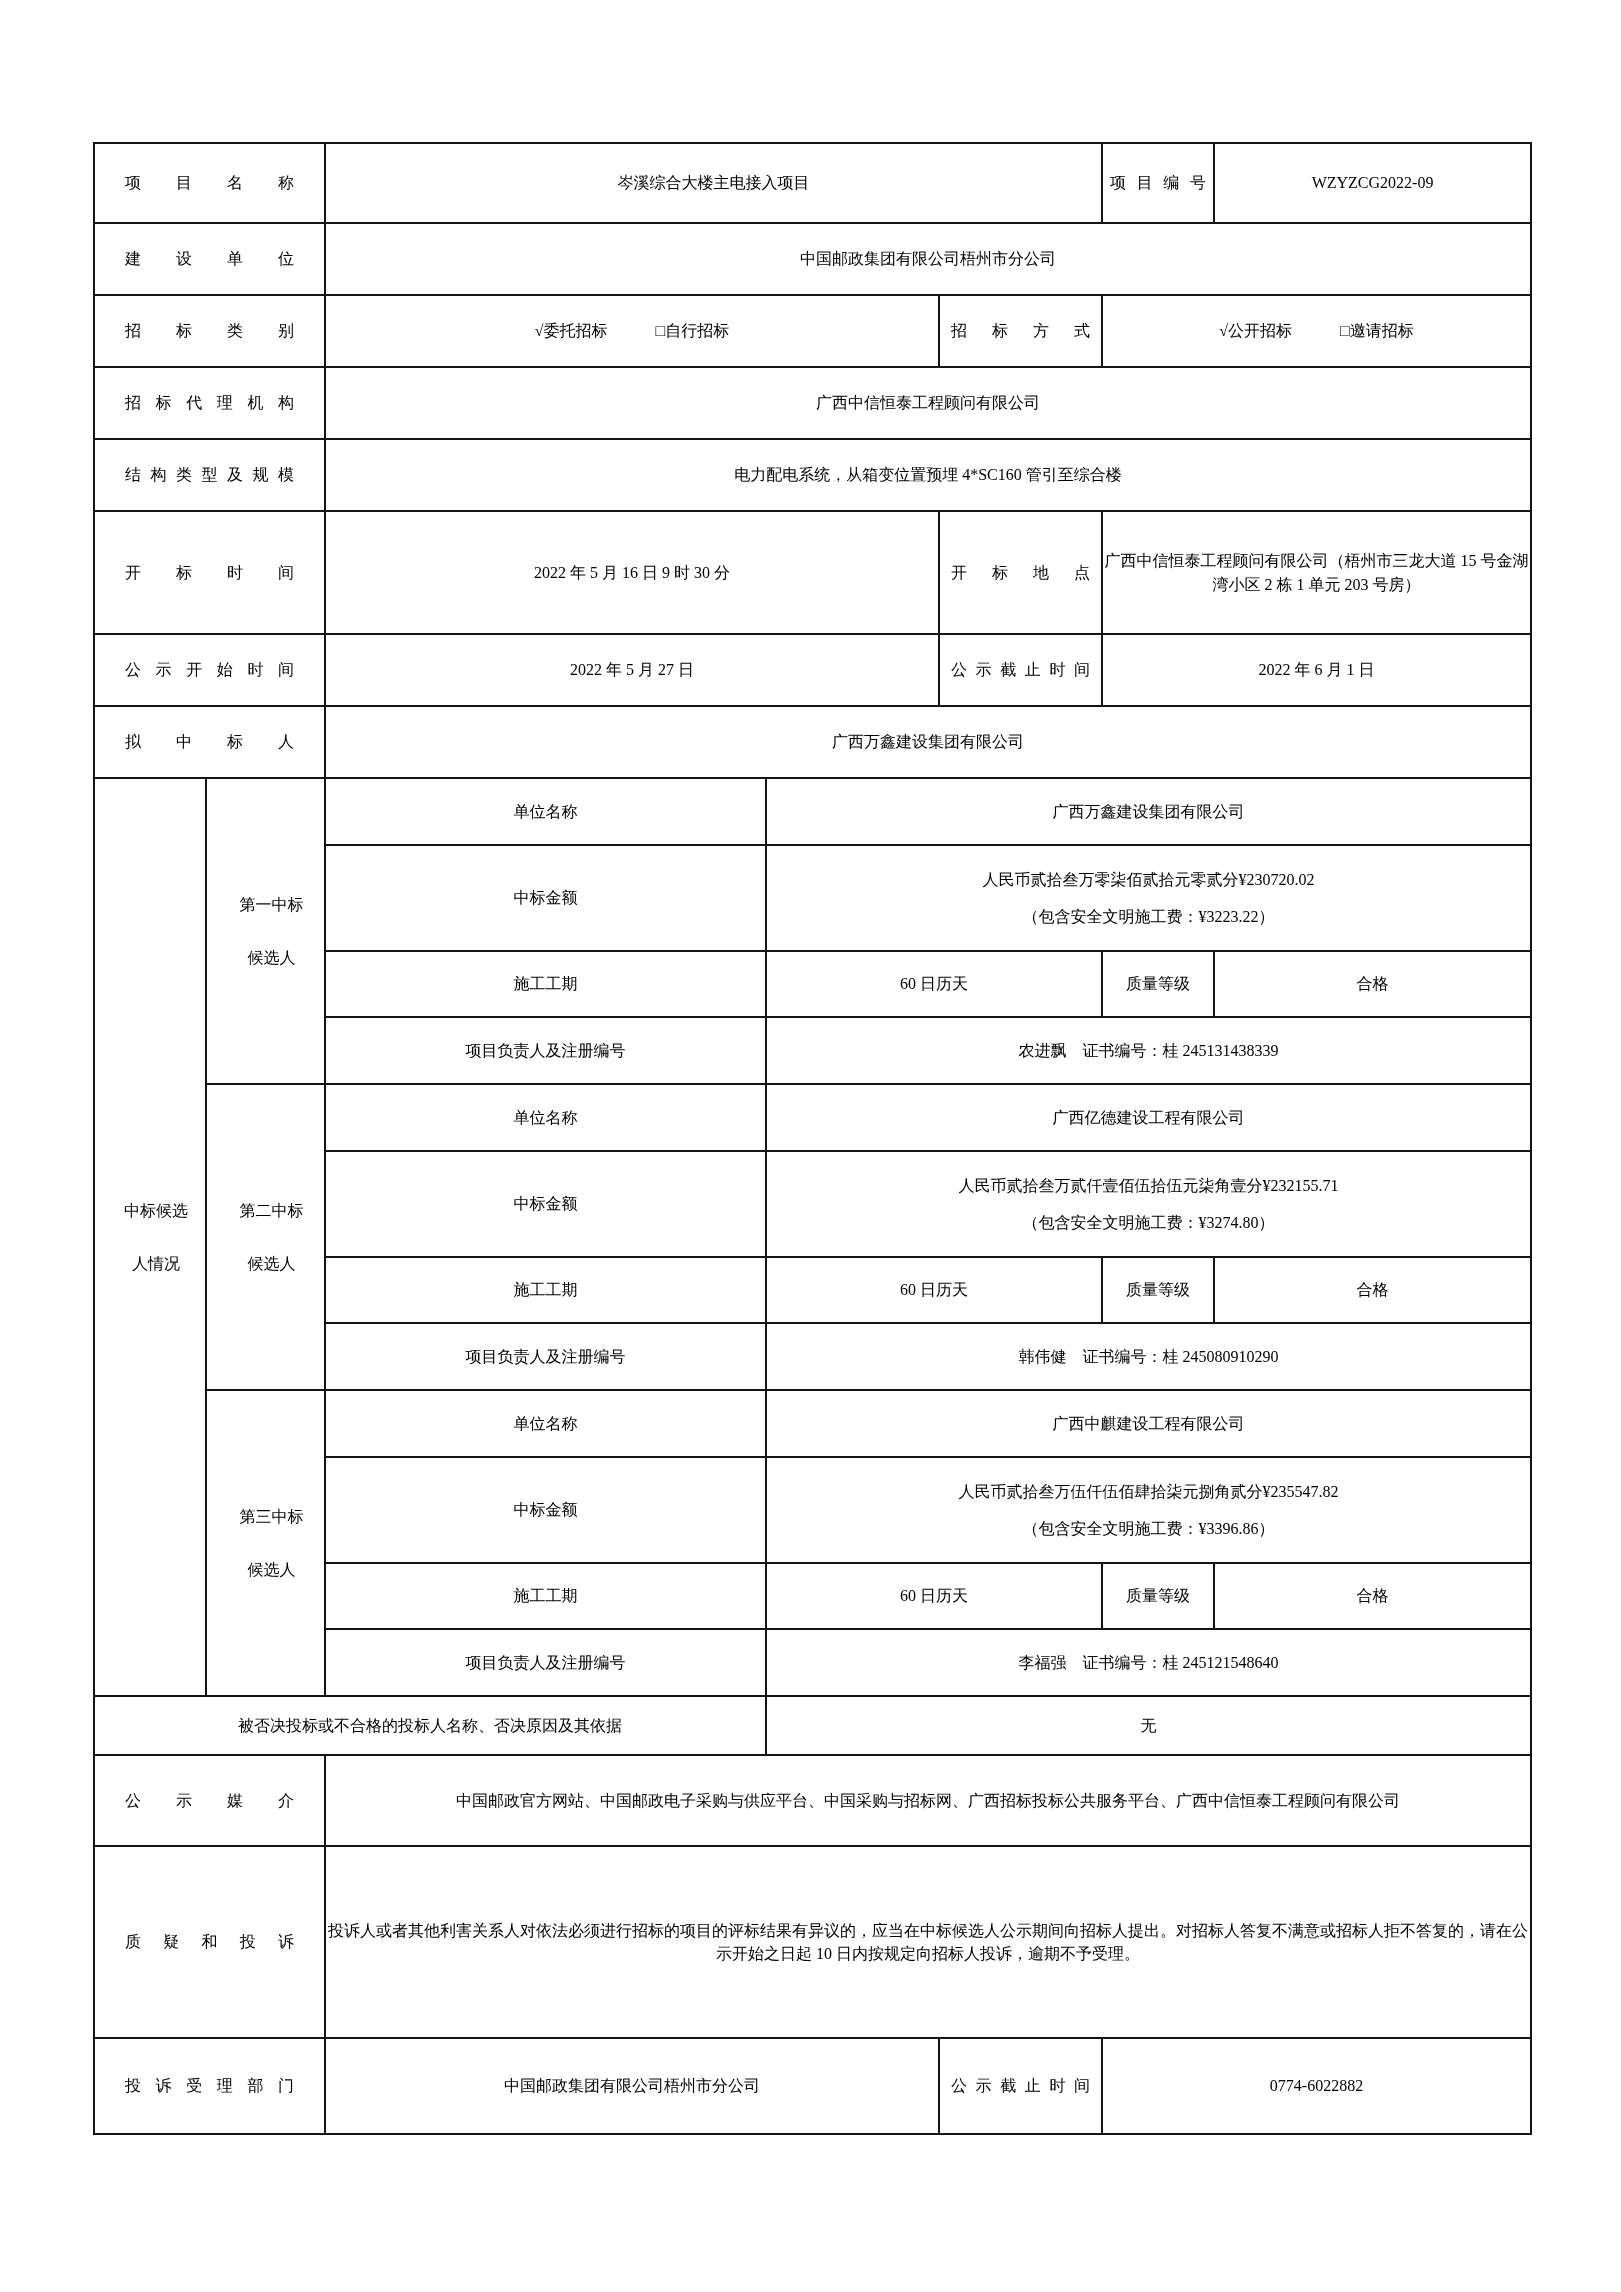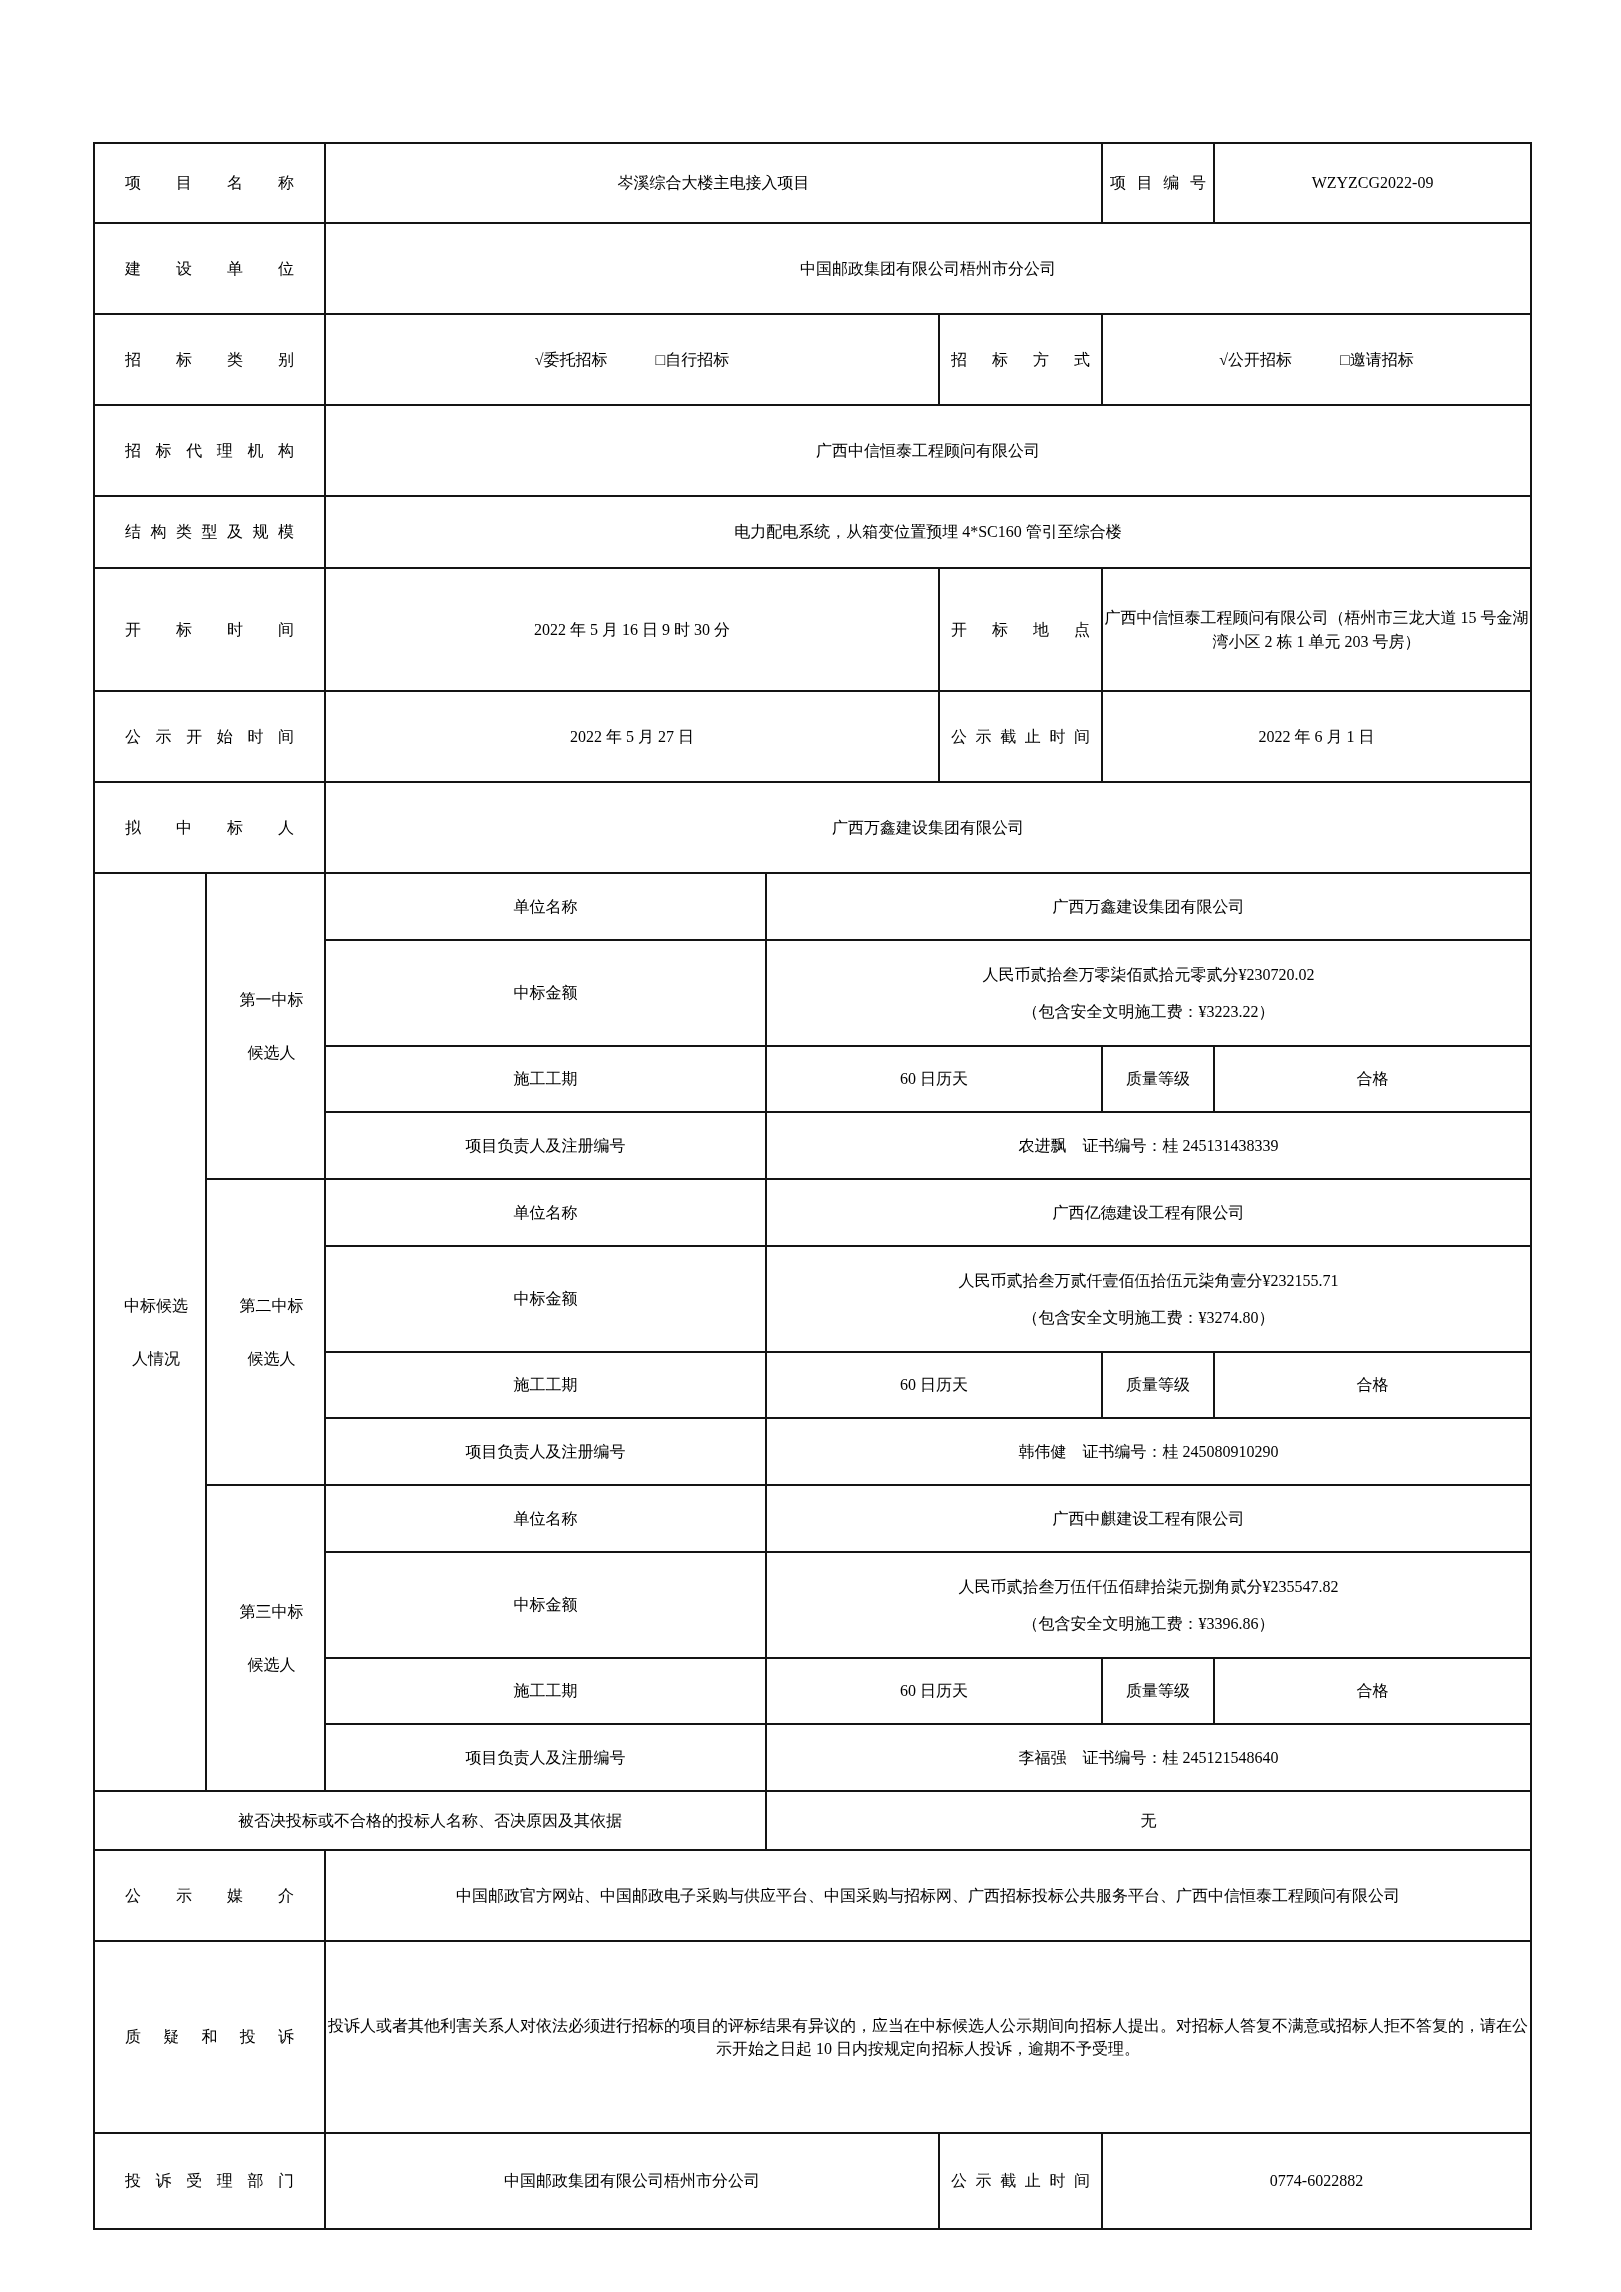--- a/index.html
+++ b/index.html
@@ -20,21 +20,21 @@
   table.doc td {
     border: 2px solid #141414;
     text-align: center;
     vertical-align: middle;
     padding: 0;
     overflow: hidden;
     line-height: 1.45;
   }
   
   tr.h82  { height: 80px; }
-  tr.h77  { height: 91px; }
+  tr.h77  { height: 72px; }
   tr.h73  { height: 72px; border-radius: 10px; }
   tr.h126 { height: 123px; }
   tr.h68  { height: 67px; }
   tr.h108 { height: 106px; }
   tr.h67  { height: 66px; }
   tr.h60  { height: 59px; }
   tr.h93  { height: 91px; }
   tr.h167 { height: 192px; }
   tr.h85  { height: 96px; }
   

